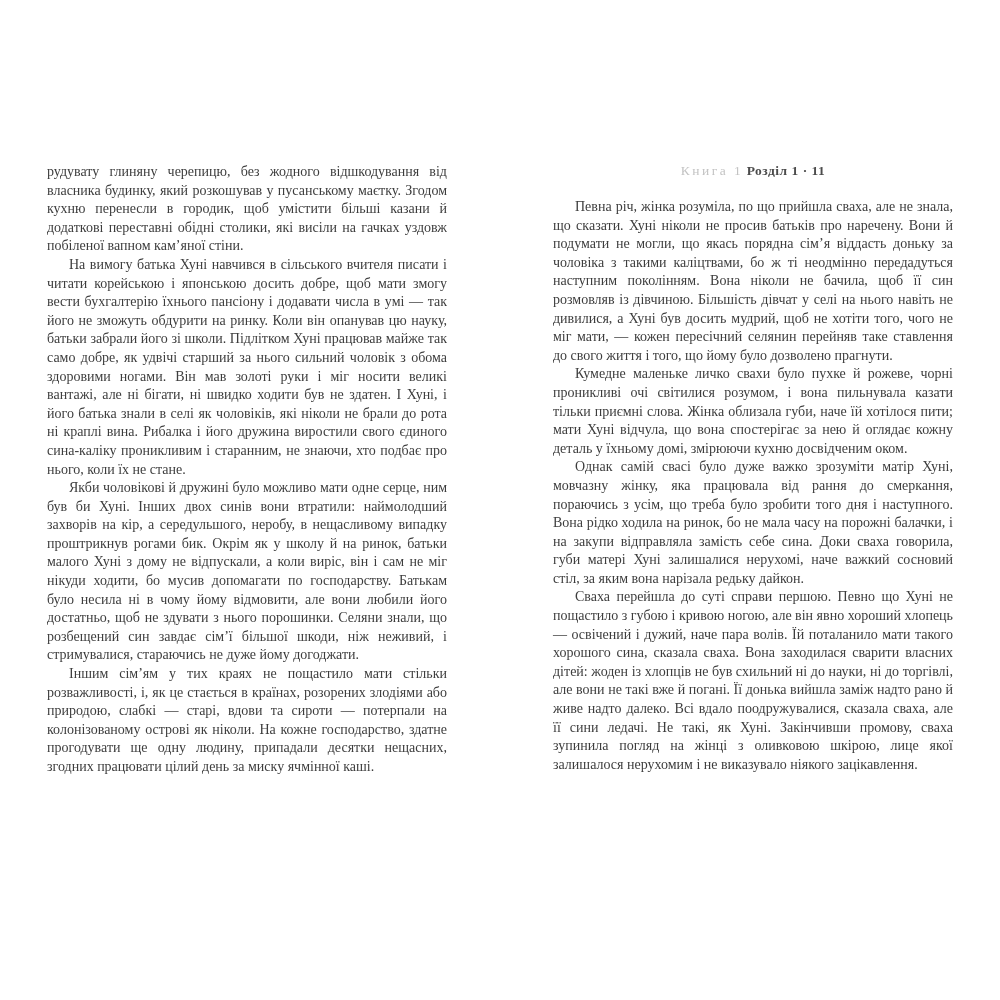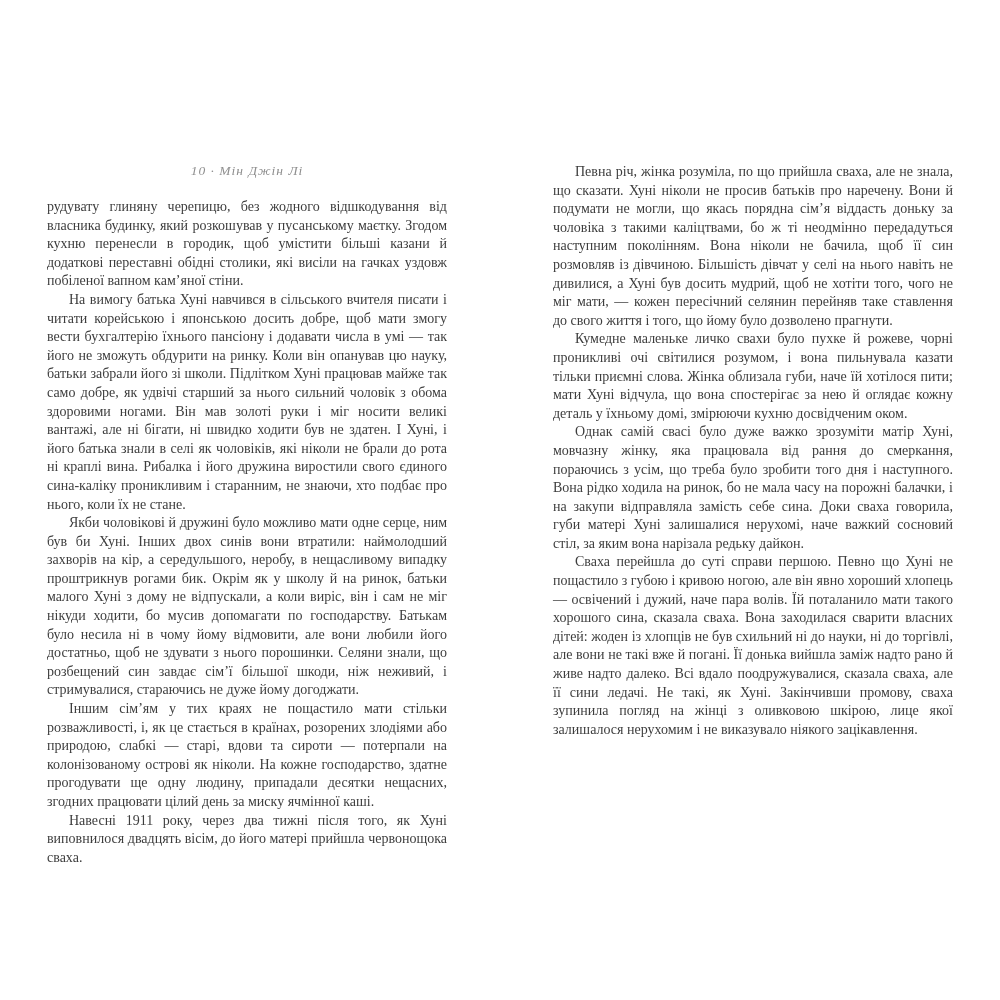--- a/index.html
+++ b/index.html
@@ -62,33 +62,33 @@
     text-indent: 22px;
   }
 </style>
 </head>
 <body>
 
 <div id="stage">
   <div class="spread">
 
     <div class="page">
-      <div class="running-header">
-        <span class="author">10 · Мін Джін Лі</span>
-      </div>
       <div class="body-text">
           <p class="para">рудувату глиняну черепицю, без жодного відшкодування від власника будинку, який розкошував у пусанському маєтку. Згодом кухню перенесли в городик, щоб умістити більші казани й додаткові переставні обідні столики, які висіли на гачках уздовж побіленої вапном кам’яної стіни.</p>
           <p class="para indent">На вимогу батька Хуні навчився в сільського вчителя писати і читати корейською і японською досить добре, щоб мати змогу вести бухгалтерію їхнього пансіону і додавати числа в умі — так його не зможуть обдурити на ринку. Коли він опанував цю науку, батьки забрали його зі школи. Підлітком Хуні працював майже так само добре, як удвічі старший за нього сильний чоловік з обома здоровими ногами. Він мав золоті руки і міг носити великі вантажі, але ні бігати, ні швидко ходити був не здатен. І Хуні, і його батька знали в селі як чоловіків, які ніколи не брали до рота ні краплі вина. Рибалка і його дружина виростили свого єдиного сина-каліку проникливим і старанним, не знаючи, хто подбає про нього, коли їх не стане.</p>
           <p class="para indent">Якби чоловікові й дружині було можливо мати одне серце, ним був би Хуні. Інших двох синів вони втратили: наймолодший захворів на кір, а середульшого, неробу, в нещасливому випадку проштрикнув рогами бик. Окрім як у школу й на ринок, батьки малого Хуні з дому не відпускали, а коли виріс, він і сам не міг нікуди ходити, бо мусив допомагати по господарству. Батькам було несила ні в чому йому відмовити, але вони любили його достатньо, щоб не здувати з нього порошинки. Селяни знали, що розбещений син завдає сім’ї більшої шкоди, ніж неживий, і стримувалися, стараючись не дуже йому догоджати.</p>
           <p class="para indent">Іншим сім’ям у тих краях не пощастило мати стільки розважливості, і, як це стається в країнах, розорених злодіями або природою, слабкі — старі, вдови та сироти — потерпали на колонізованому острові як ніколи. На кожне господарство, здатне прогодувати ще одну людину, припадали десятки нещасних, згодних працювати цілий день за миску ячмінної каші.</p>
-          <p class="para indent">Навесні 1911 року, через два тижні після того, як Хуні виповнилося двадцять вісім, до його матері прийшла червонощока сваха.</p>
         </div>
     </div>
 
     <div class="page">
+      <div class="running-header">
+        <span class="book-part">Книга 1</span>
+        <span class="chapter-part">Розділ 1 · 11</span>
+      </div>
       <div class="body-text">
           <p class="para indent">Певна річ, жінка розуміла, по що прийшла сваха, але не знала, що сказати. Хуні ніколи не просив батьків про наречену. Вони й подумати не могли, що якась порядна сім’я віддасть доньку за чоловіка з такими каліцтвами, бо ж ті неодмінно передадуться наступним поколінням. Вона ніколи не бачила, щоб її син розмовляв із дівчиною. Більшість дівчат у селі на нього навіть не дивилися, а Хуні був досить мудрий, щоб не хотіти того, чого не міг мати, — кожен пересічний селянин перейняв таке ставлення до свого життя і того, що йому було дозволено прагнути.</p>
           <p class="para indent">Кумедне маленьке личко свахи було пухке й рожеве, чорні проникливі очі світилися розумом, і вона пильнувала казати тільки приємні слова. Жінка облизала губи, наче їй хотілося пити; мати Хуні відчула, що вона спостерігає за нею й оглядає кожну деталь у їхньому домі, змірюючи кухню досвідченим оком.</p>
           <p class="para indent">Однак самій свасі було дуже важко зрозуміти матір Хуні, мовчазну жінку, яка працювала від рання до смеркання, пораючись з усім, що треба було зробити того дня і наступного. Вона рідко ходила на ринок, бо не мала часу на порожні балачки, і на закупи відправляла замість себе сина. Доки сваха говорила, губи матері Хуні залишалися нерухомі, наче важкий сосновий стіл, за яким вона нарізала редьку дайкон.</p>
           <p class="para indent">Сваха перейшла до суті справи першою. Певно що Хуні не пощастило з губою і кривою ногою, але він явно хороший хлопець — освічений і дужий, наче пара волів. Їй поталанило мати такого хорошого сина, сказала сваха. Вона заходилася сварити власних дітей: жоден із хлопців не був схильний ні до науки, ні до торгівлі, але вони не такі вже й погані. Її донька вийшла заміж надто рано й живе надто далеко. Всі вдало поодружувалися, сказала сваха, але її сини ледачі. Не такі, як Хуні. Закінчивши промову, сваха зупинила погляд на жінці з оливковою шкірою, лице якої залишалося нерухомим і не виказувало ніякого зацікавлення.</p>
         </div>
     </div>
 
   </div>
 </div>

